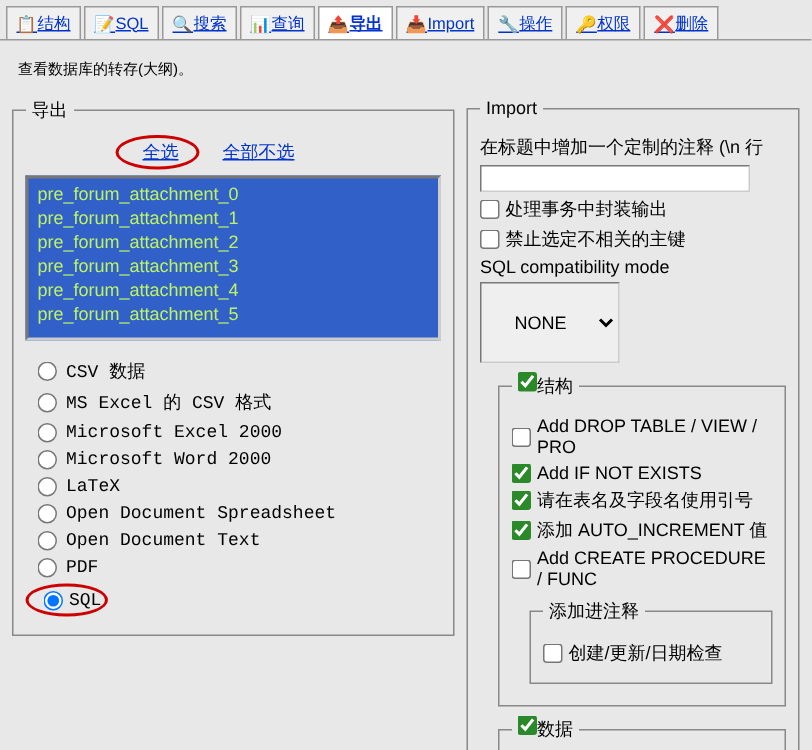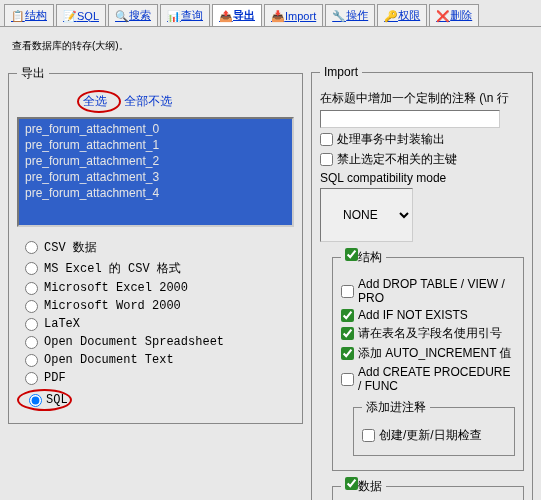--- a/index.html
+++ b/index.html
@@ -9,24 +9,24 @@
 .tab.active { background: #fff; font-weight: bold; }
 .tab-icon { width: 12px; height: 12px; display: inline-block; }
 .content { padding: 8px; }
 .page-title { font-size: 10px; margin-bottom: 8px; padding: 4px; }
 .columns { display: flex; gap: 8px; }
 .col-left { width: 295px; }
 .col-right { flex: 1; }
 fieldset { border: 1px solid #888; padding: 8px; margin-bottom: 6px; background: #e8e8e8; }
 legend { padding: 0 4px; color: #000; }
 .select-links { margin-bottom: 4px; margin-left: 60px; }
-.select-links a { color: #0033cc; margin-right: 8px; cursor: pointer; }
+.select-links a { color: #0033cc; text-decoration: underline; margin-right: 8px; cursor: pointer; margin-left: 12px; }
 .circled-red { border: 2px solid #cc0000; border-radius: 50%; padding: 1px 4px; display: inline-block; }
 .table-list { width: 100%; height: 110px; background: #3060c8; color: #fff; border: 2px inset #ccc; overflow-y: scroll; padding: 2px; }
-.table-list div { padding: 1px 4px; font-size: 12px; background: #3060c8; color: #e5e5e5; }
+.table-list div { padding: 1px 4px; font-size: 12px; background: #3060c8; color: #bef264; }
 .radio-group { margin-top: 12px; }
 .radio-row { display: flex; align-items: center; gap: 6px; margin: 4px 0; font-family: "Courier New", monospace; font-size: 12px; }
 .radio-row input[type=radio] { margin-left: 8px; }
 .circled-radio { border: 2px solid #cc0000; border-radius: 50%; padding: 2px; display: inline-flex; align-items: center; gap: 4px; }
 .option-row { display: flex; align-items: center; gap: 4px; margin: 3px 0; font-size: 12px; }
 .text-input { border: 1px inset #ccc; padding: 1px 2px; width: 180px; font-size: 12px; }
 select { border: 1px inset #ccc; font-size: 12px; padding: 18px; }
 .nested-fieldset { margin-left: 12px; margin-top: 6px; }
 .chk-green { accent-color: #2a8a2a; }
 </style>
@@ -82,20 +82,21 @@
         <div class="select-links">
           <span class="circled-red"><a>全选</a></span>
           <a>全部不选</a>
         </div>
         <div class="table-list">
           <div>pre_forum_attachment_0</div>
           <div>pre_forum_attachment_1</div>
           <div>pre_forum_attachment_2</div>
           <div>pre_forum_attachment_3</div>
           <div>pre_forum_attachment_4</div>
+          <div>pre_forum_attachment_5</div>
         </div>
         <div class="radio-group">
           <div class="radio-row">
               <input type="radio" name="fmt" style="">
               <span>CSV 数据</span>
             </div>
           <div class="radio-row">
               <input type="radio" name="fmt" style="">
               <span>MS Excel 的 CSV 格式</span>
             </div>

